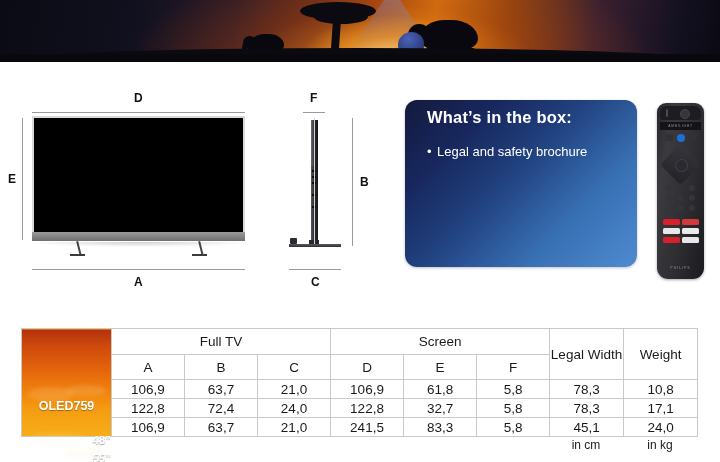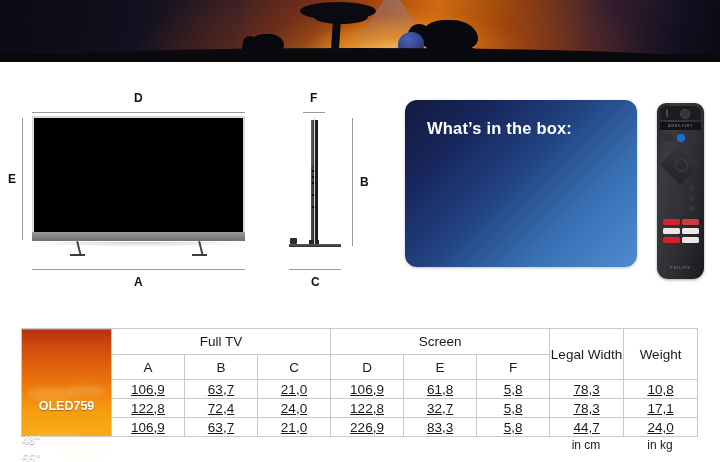--- a/index.html
+++ b/index.html
@@ -67,21 +67,21 @@
   .tv-side-neck{position:absolute;left:309px;top:178px;width:10px;height:5px;background:#26262b;}
   .tv-side-base{position:absolute;left:289px;top:182px;width:52px;height:3px;
     background:linear-gradient(180deg,#5a5a60,#2d2d33);}
   .tv-side-clip{position:absolute;left:290px;top:176px;width:7px;height:6px;background:#2b2b31;border-radius:1px;}
 
   
   .box{position:absolute;left:405px;top:100px;width:232px;height:167px;
     border-radius:12px;
     background:linear-gradient(135deg,#131a3e 0%,#17265c 22%,#21417f 45%,#3870b4 72%,#4f8ad0 100%);
     box-shadow:0 1px 3px rgba(0,0,0,.25);}
-  .box-title{position:absolute;left:22px;top:19px;font-size:16.5px;font-weight:bold;color:#fff;letter-spacing:.2px;}
+  .box-title{position:absolute;left:22px;top:8px;font-size:16.5px;font-weight:bold;color:#fff;letter-spacing:.2px;}
   .box-list{position:absolute;left:22px;top:43px;margin:0;padding:0;list-style:none;}
   .box-list li{font-size:13px;color:#fff;line-height:18.6px;white-space:nowrap;}
   .box-list li .bt{display:inline-block;width:10px;}
 
   
   .remote{position:absolute;left:657px;top:103px;width:47px;height:176px;
     background:linear-gradient(100deg,#26262a 0%,#3a3a3f 22%,#2e2e33 58%,#1b1b1f 100%);
     border-radius:9px 9px 11px 11px;box-shadow:0 1px 3px rgba(0,0,0,.35);}
   .r-top{position:absolute;left:3px;top:3px;width:41px;height:14px;background:#1d1d21;border-radius:7px 7px 3px 3px;}
   .r-pow{position:absolute;left:23px;top:6px;width:8px;height:8px;border-radius:50%;background:#35353b;border:1px solid #47474d;}
@@ -103,28 +103,28 @@
   
   .tbl-wrap{position:absolute;left:21px;top:328px;width:676px;height:107px;}
   table.spec{border-collapse:collapse;width:676px;table-layout:fixed;
     border:1.6px solid #6f6f6f;border-radius:0 9px 9px 0;}
   table.spec td,table.spec th{
     border:1px solid #c9c9c9;font-size:13.5px;color:#1a1a1a;text-align:center;
     font-weight:normal;padding:0;}
   .th-group{font-size:13.5px;height:25px;border-bottom:1px solid #c9c9c9 !important;}
   .th-letter{height:24px;font-size:15px;}
   .th-tall{font-size:13.5px;line-height:15px;}
-  .row-cell{height:18px;text-decoration:underline;}
+  .row-cell{height:18px;}
   .brandcell{
     background:linear-gradient(180deg,#b4310c 0%,#cf4a0d 16%,#e4650c 38%,#f0820d 58%,#f59d12 76%,#f6ae18 100%);
     position:relative;padding:0;border:1.6px solid #6f6f6f;border-right:1px solid #c9c9c9;}
   .brandcell .bcontent{position:relative;height:100%;}
   .brand-name{position:absolute;left:0;right:0;top:16px;text-align:center;
     color:#fff;font-weight:bold;font-size:12.5px;text-shadow:0 1px 1px rgba(0,0,0,.35);}
-  .size-tag{position:absolute;left:0;right:0;text-align:left;color:#fff;
+  .size-tag{position:absolute;left:0;right:0;text-align:right;color:#fff;
     font-weight:bold;font-size:11.5px;text-shadow:0 1px 1px rgba(0,0,0,.35);}
   .cloud{position:absolute;border-radius:50%;background:rgba(255,235,200,.16);filter:blur(2px);}
   .units{position:absolute;top:438px;font-size:12px;color:#1a1a1a;text-align:center;}
 
   
   .wm{position:absolute;left:606px;top:424px;width:108px;height:26px;opacity:.30;
     color:#9a9a9a;font-size:17px;font-weight:bold;letter-spacing:.3px;
     display:flex;align-items:center;gap:3px;}
   .wm-dots{display:inline-block;width:16px;height:16px;position:relative;}
   .wm-dots i{position:absolute;width:6.5px;height:6.5px;border-radius:50%;
@@ -207,20 +207,21 @@
     <div class="mline" style="left:352px;top:56px;width:1.4px;height:128px;"></div>
     <div class="mlabel" style="left:360px;top:113px;">B</div>
 
     <div class="mline" style="left:289px;top:207px;width:52px;height:1.4px;"></div>
     <div class="mlabel" style="left:311px;top:213px;">C</div>
   </div>
 
   <div class="box">
     <div class="box-title">What’s in the box:</div>
     <ul class="box-list">
+      <li><span class="bt">•</span><span>Legal and safety brochure</span></li>
     </ul>
   </div>
 
   <div class="remote">
     <div class="r-top"></div>
     <div class="r-bar"></div>
     <div class="r-pow"></div>
     <div class="r-amb">AMBILIGHT</div>
 
     <div class="r-row" style="left:8px;top:31px;width:31px;">
@@ -308,24 +309,24 @@
         <td class="row-cell">122,8</td>
         <td class="row-cell">32,7</td>
         <td class="row-cell">5,8</td>
         <td class="row-cell">78,3</td>
         <td class="row-cell">17,1</td>
       </tr>
       <tr>
         <td class="row-cell">106,9</td>
         <td class="row-cell">63,7</td>
         <td class="row-cell">21,0</td>
-        <td class="row-cell">226,9</td>
+        <td class="row-cell">241,5</td>
         <td class="row-cell">83,3</td>
         <td class="row-cell">5,8</td>
-        <td class="row-cell">44,7</td>
+        <td class="row-cell">45,1</td>
         <td class="row-cell">24,0</td>
       </tr>
     </tbody>
       </table>
   </div>
 
   <div class="units" style="left:549px;width:74px;">in cm</div>
   <div class="units" style="left:623px;width:74px;">in kg</div>
 
 

